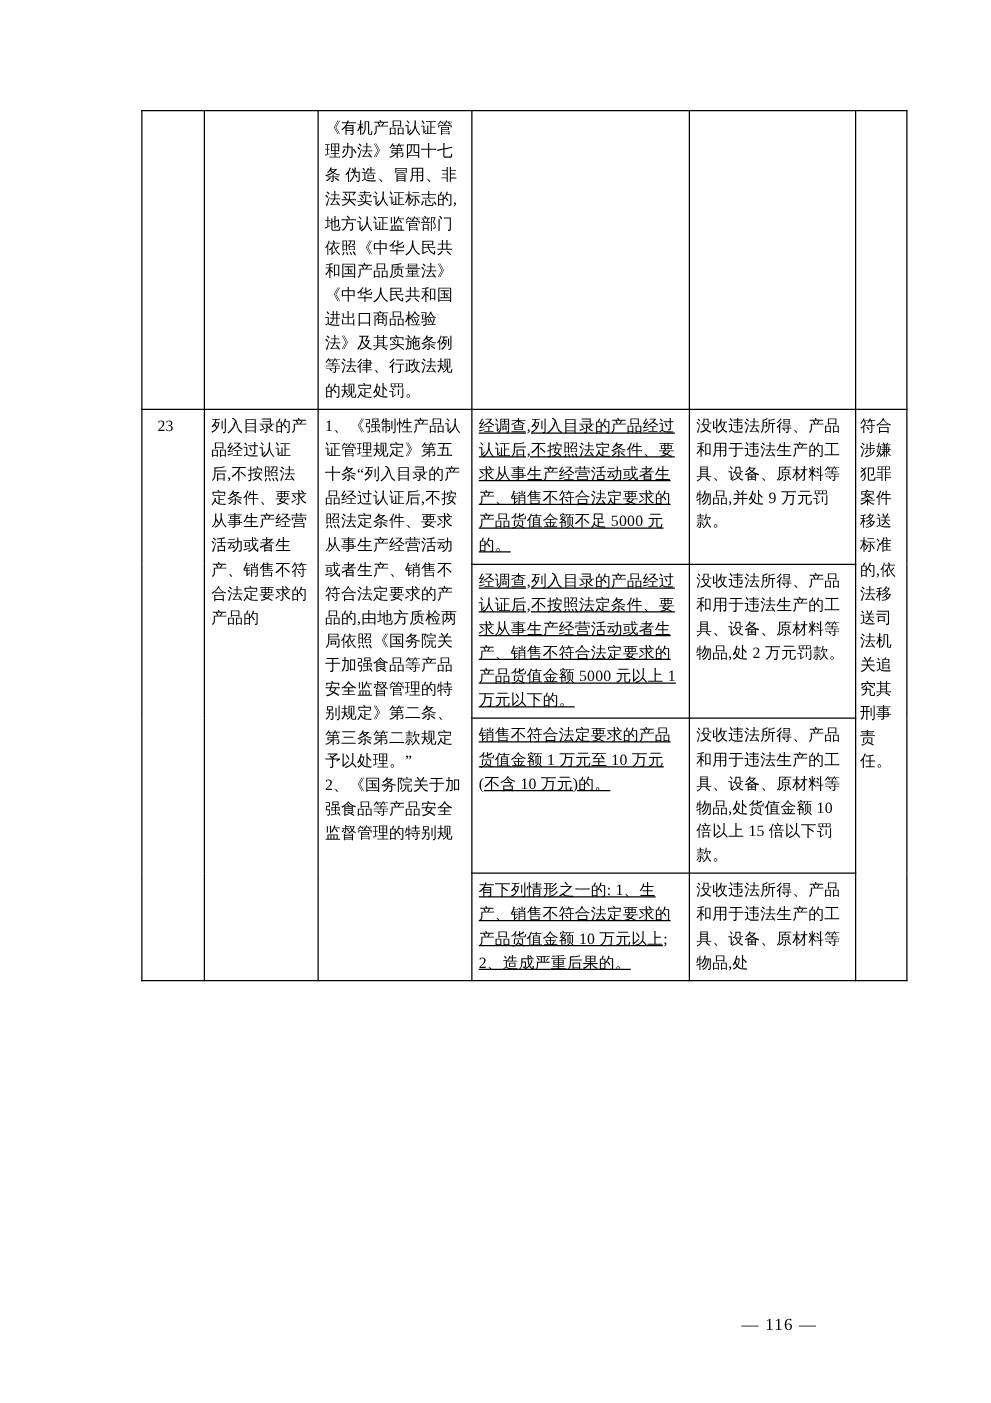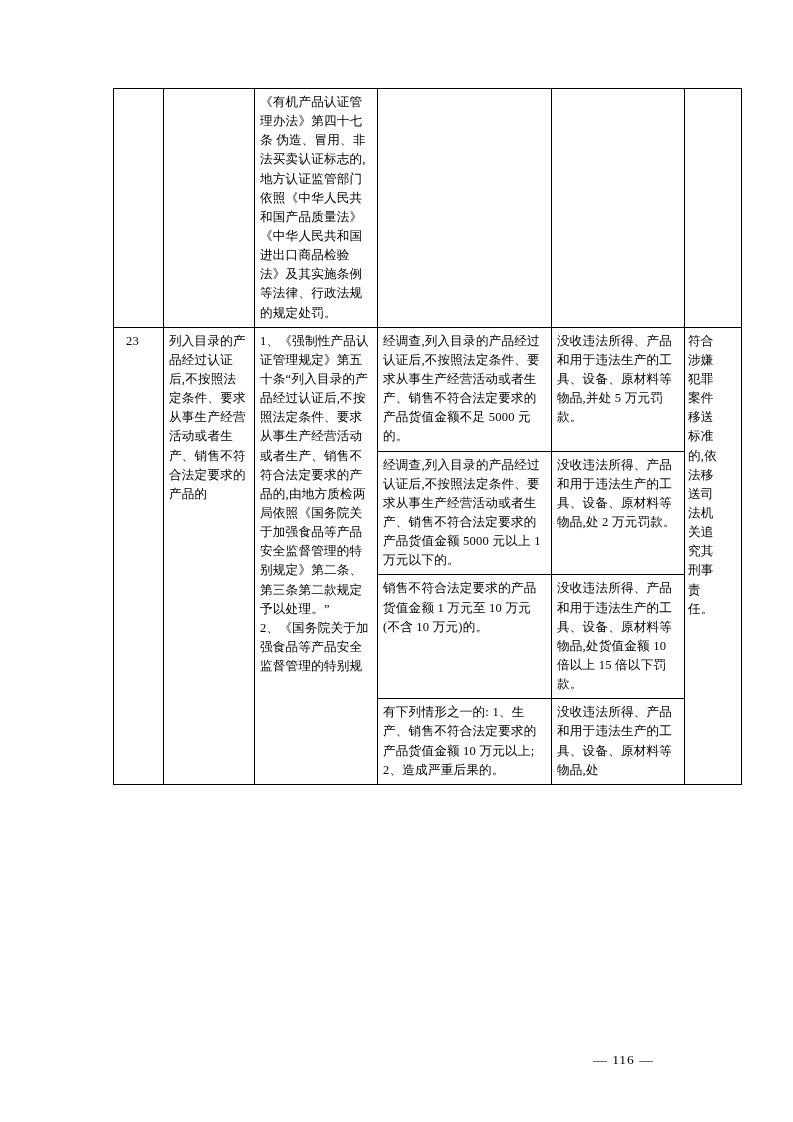--- a/index.html
+++ b/index.html
@@ -38,26 +38,26 @@
     word-break: break-all;
   }
   td.c-num {
     width: 33px;
     text-align: center;
     padding-left: 2px;
     padding-right: 14px;
   }
   td.c-item { width: 80px; margin-left: 48px; }
   td.c-basis { width: 112px; }
-  td.c-cond { width: 163px; }
+  td.c-cond { width: 163px; text-decoration: underline; }
   td.c-penalty { width: 122px; }
   td.c-note {
     width: 32px;
     padding-left: 3px;
-    padding-right: 21px;
+    padding-right: 5px;
   }
   .page-number {
     position: absolute;
     left: 0;
     top: 1052px;
     width: 687px;
     text-align: center;
     font-size: 13.5px;
     font-family: "Liberation Serif", "DejaVu Serif", serif;
     letter-spacing: 1px;
@@ -83,21 +83,21 @@
         <td class="c-penalty"></td>
         <td class="c-note"></td>
       </tr>
 
       <tr>
         <td class="c-num" rowspan="4">23</td>
         <td class="c-item" rowspan="4">列入目录的产品经过认证后,不按照法定条件、要求从事生产经营活动或者生产、销售不符合法定要求的产品的</td>
         <td class="c-basis" rowspan="4" style="white-space: pre-wrap;">1、《强制性产品认证管理规定》第五十条“列入目录的产品经过认证后,不按照法定条件、要求从事生产经营活动或者生产、销售不符合法定要求的产品的,由地方质检两局依照《国务院关于加强食品等产品安全监督管理的特别规定》第二条、第三条第二款规定予以处理。”
 2、《国务院关于加强食品等产品安全监督管理的特别规</td>
         <td class="c-cond">经调查,列入目录的产品经过认证后,不按照法定条件、要求从事生产经营活动或者生产、销售不符合法定要求的产品货值金额不足 5000 元的。</td>
-        <td class="c-penalty">没收违法所得、产品和用于违法生产的工具、设备、原材料等物品,并处 5 万元罚款。</td>
+        <td class="c-penalty">没收违法所得、产品和用于违法生产的工具、设备、原材料等物品,并处 9 万元罚款。</td>
         <td class="c-note" rowspan="4">符合涉嫌犯罪案件移送标准的,依法移送司法机关追究其刑事责任。</td>
       </tr>
       <tr>
         <td class="c-cond">经调查,列入目录的产品经过认证后,不按照法定条件、要求从事生产经营活动或者生产、销售不符合法定要求的产品货值金额 5000 元以上 1 万元以下的。</td>
         <td class="c-penalty">没收违法所得、产品和用于违法生产的工具、设备、原材料等物品,处 2 万元罚款。</td>
       </tr>
       <tr>
         <td class="c-cond">销售不符合法定要求的产品货值金额 1 万元至 10 万元(不含 10 万元)的。</td>
         <td class="c-penalty">没收违法所得、产品和用于违法生产的工具、设备、原材料等物品,处货值金额 10 倍以上 15 倍以下罚款。</td>
       </tr>

